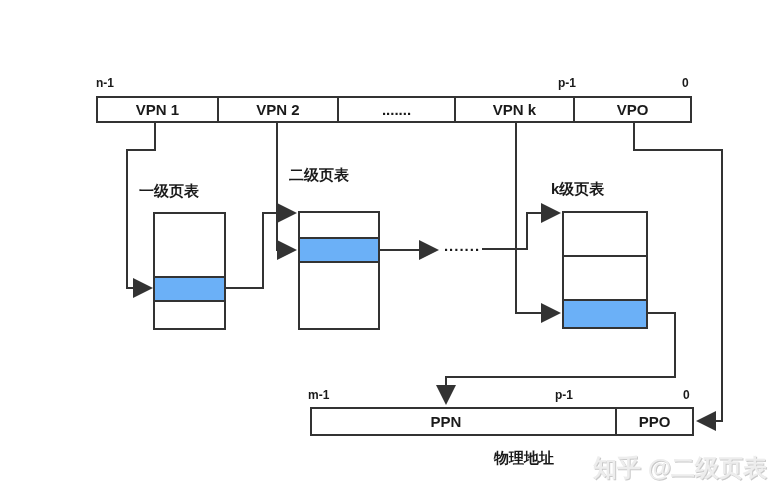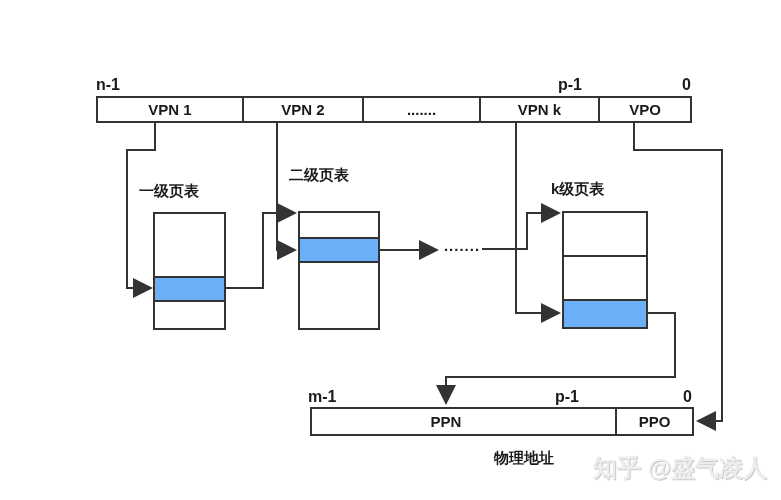--- a/index.html
+++ b/index.html
@@ -4,21 +4,21 @@
 <style>
   html,body{margin:0;padding:0;background:#fff;}
   .canvas{
     position:relative;width:781px;height:500px;background:#ffffff;
     font-family:"Liberation Sans","DejaVu Sans",sans-serif;
     color:#1a1a1a;overflow:hidden;
     --blue:#6bb0f7;--line:#333333;
   }
   .abs{position:absolute;}
   .title{font-weight:bold;font-size:15px;text-align:center;}
-  .bit{font-weight:bold;font-size:16px;}
+  .bit{font-weight:bold;font-size:12px;}
   .seg-box{display:flex;border:2px solid var(--line);box-sizing:border-box;background:#fff;}
   .seg{display:flex;align-items:center;justify-content:center;
        font-weight:bold;font-size:15px;box-sizing:border-box;}
   .seg + .seg{border-left:2px solid var(--line);}
   .ptable{border:2px solid var(--line);box-sizing:border-box;background:#fff;}
   .blue-row{position:absolute;left:0;right:0;background:var(--blue);
             border-top:2px solid var(--line);border-bottom:2px solid var(--line);
             box-sizing:border-box;}
   .blue-row.flush-bottom{border-bottom:none;}
   .row-divider{position:absolute;left:0;right:0;height:2px;background:var(--line);}
@@ -50,21 +50,21 @@
     <polyline points="482,249 527,249 527,213 559,213" marker-end="url(#arrow)"></polyline>
     <polyline points="647,313 675,313 675,377 446,377 446,403" marker-end="url(#arrow)"></polyline>
   </svg>
 
 
   <div class="abs bit" style="left:96px;top:76px;">n-1</div>
   <div class="abs bit" style="left:558px;top:76px;">p-1</div>
   <div class="abs bit" style="left:682px;top:76px;">0</div>
 
   <div class="abs seg-box" style="left:96px;top:96px;width:596px;height:27px;">
-    <div class="seg" style="width:144px;">VPN 1</div>
+    <div class="seg" style="width:119px;">VPN 1</div>
     <div class="seg" style="width:120px;">VPN 2</div>
     <div class="seg" style="width:117px;">.......</div>
     <div class="seg" style="width:119px;">VPN k</div>
     <div class="seg" style="flex:1;text-align:center;">VPO</div>
   </div>
 
   <div class="abs tbl-title" style="left:139px;top:182px;width:100px;">一级页表</div>
   <div class="abs tbl-title" style="left:289px;top:166px;width:100px;">二级页表</div>
   <div class="abs tbl-title" style="left:551px;top:180px;width:100px;">k级页表</div>
 
@@ -87,15 +87,15 @@
   <div class="abs bit" style="left:555px;top:388px;">p-1</div>
   <div class="abs bit" style="left:683px;top:388px;">0</div>
 
   <div class="abs seg-box" style="left:310px;top:407px;width:384px;height:29px;">
     <div class="seg" style="width:268px;">PPN</div>
     <div class="seg" style="flex:1;margin-left:35px;">PPO</div>
   </div>
 
   <div class="abs title" style="left:454px;top:449px;width:140px;">物理地址</div>
 
-  <div class="abs watermark" style="left:593px;top:452px;">知乎 @盛气凌人</div>
+  <div class="abs watermark" style="left:593px;top:452px;">知乎 @二级页表</div>
 
 </div>
 
 </body></html>

